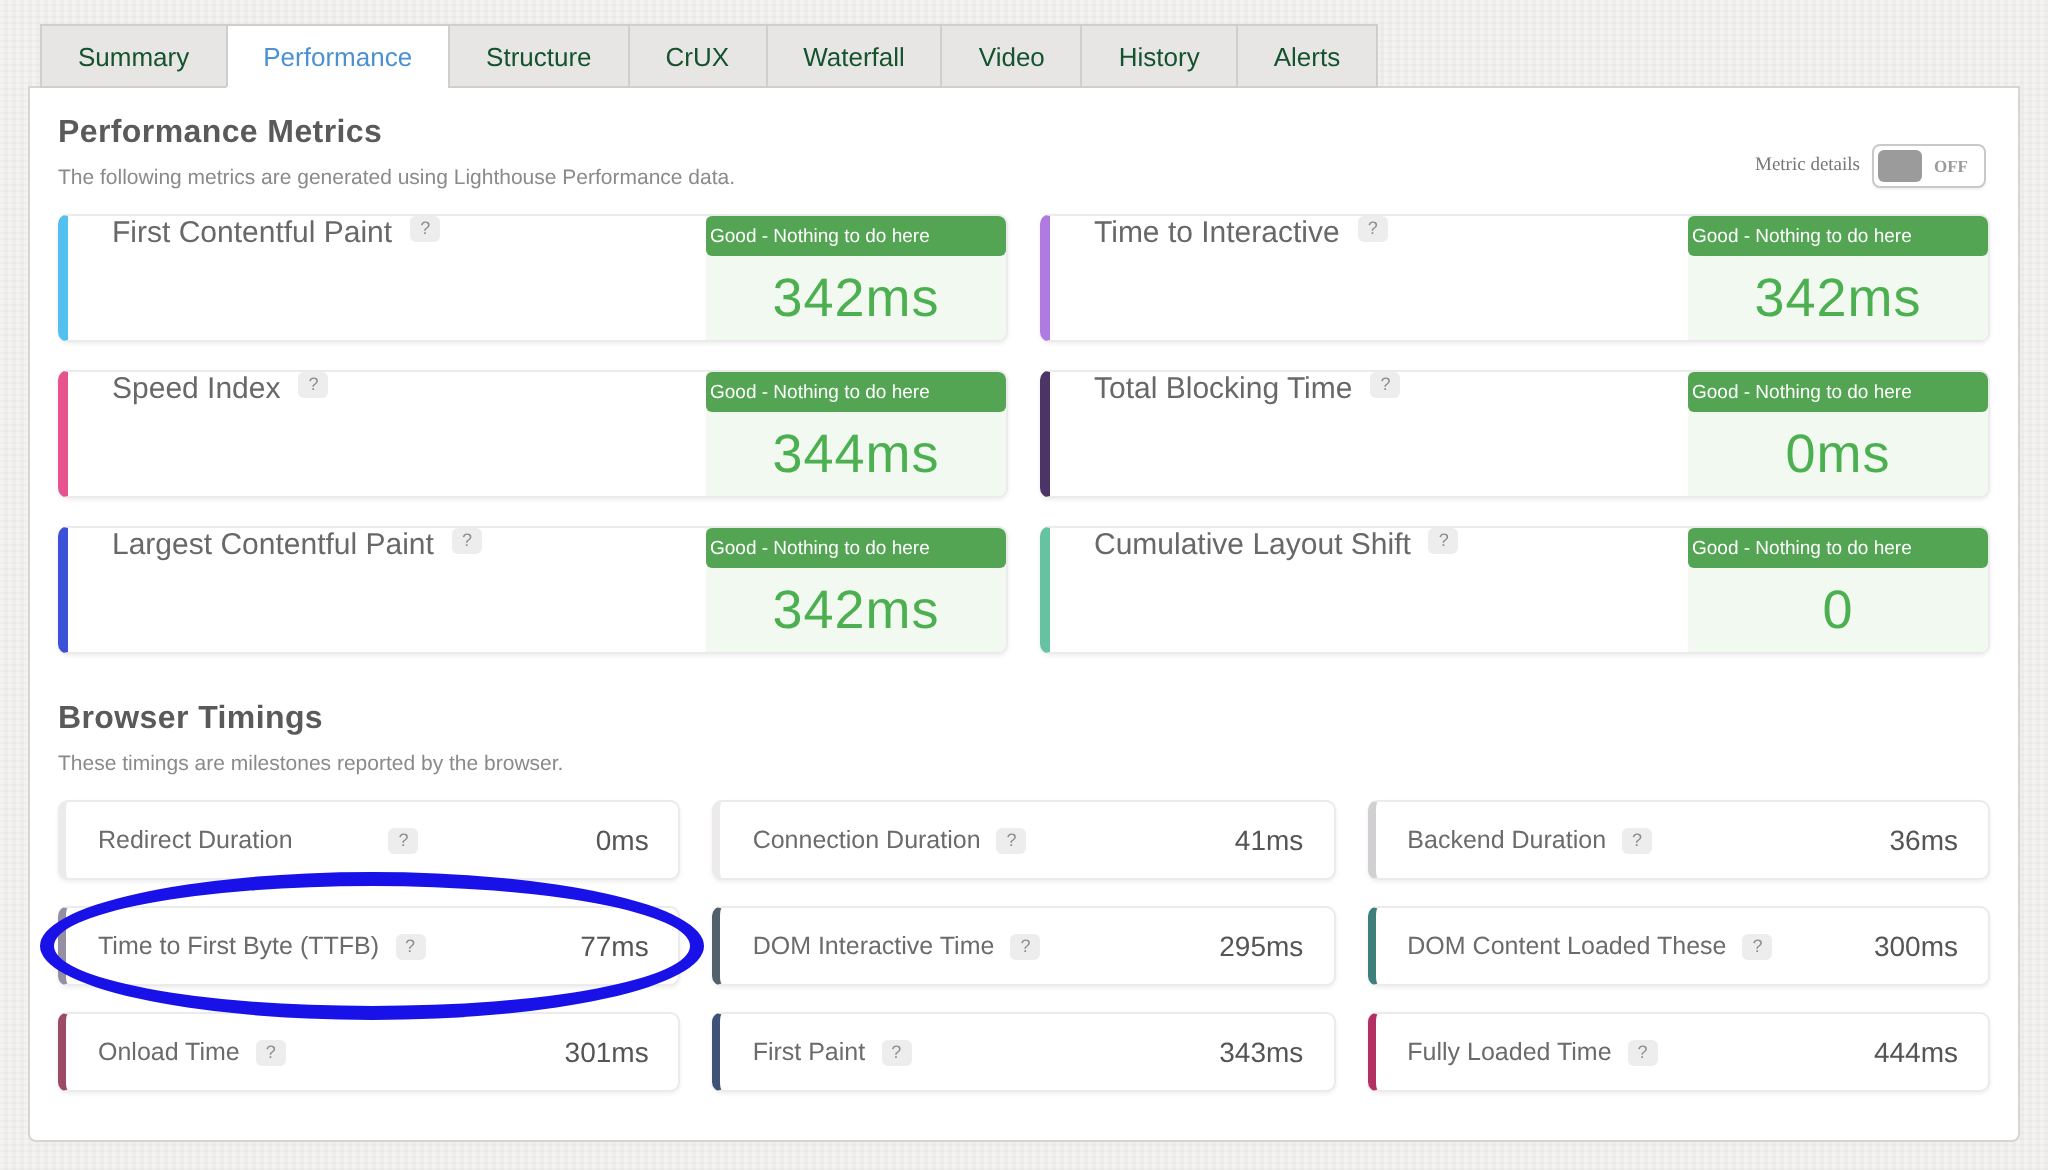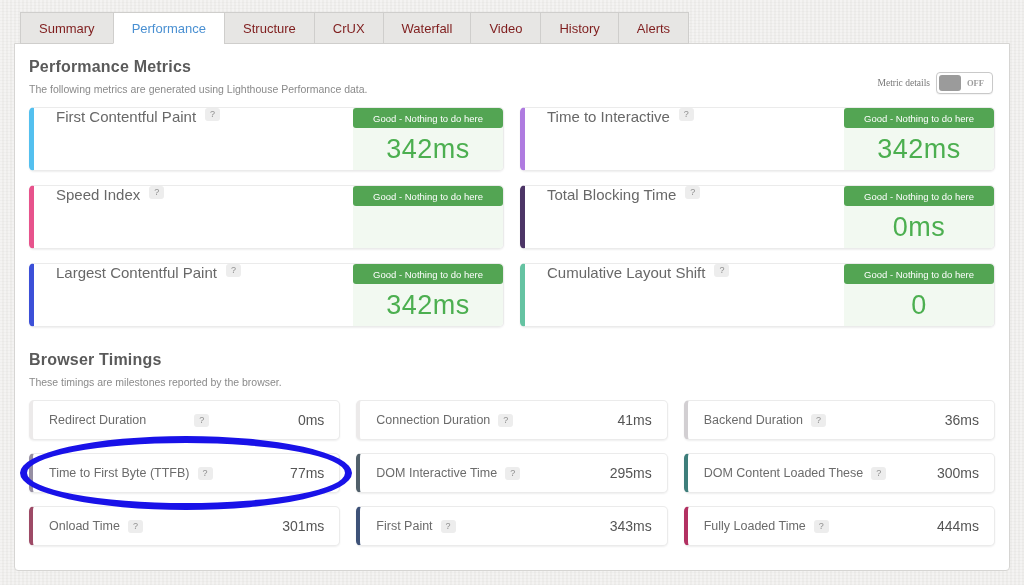--- a/index.html
+++ b/index.html
@@ -8,21 +8,21 @@
     font-family: "Liberation Sans", sans-serif;
     background-color: #eeedeb;
     background-image:
       repeating-linear-gradient(0deg, rgba(0,0,0,0.018) 0 1px, transparent 1px 3px),
       repeating-linear-gradient(90deg, rgba(255,255,255,0.35) 0 2px, transparent 2px 4px);
     color: #555;
   }
   
   .tabbar { padding: 12px 0 0 20px; display: flex; position: relative; z-index: 2; }
   .tab {
-    font-size: 13px; color: #7f1d1d; background: #e7e6e4;
+    font-size: 13px; color: #14532d; background: #e7e6e4;
     border: 1px solid #cfcecc; border-right: none;
     padding: 8px 18px 7px; cursor: pointer; margin-bottom: -1px;
   }
   .tab:last-child { border-right: 1px solid #cfcecc; }
   .tab.active {
     background: #fff; color: #4a90d2; border-bottom: 1px solid #fff;
   }
   
   .panel {
     margin: 0 14px; background: #fff; border: 1px solid #d6d5d3;
@@ -53,21 +53,21 @@
   .mlabel-wrap { flex: 1; display: flex; align-items: flex-start; gap: 9px; padding-left: 22px; }
   .mlabel { font-size: 15px; color: #686868; }
   .help {
     font-size: 9px; color: #8e8e8e; background: #ededed; border-radius: 3px;
     padding: 2px 5px; cursor: pointer; line-height: 1;
   }
   .mvalue-box {
     width: 150px; background: #f2f9f1; display: flex; flex-direction: column; flex-shrink: 0;
   }
   .mbadge {
-    background: var(--green); color: #fff; font-size: 9.5px; text-align: center;
+    background: var(--green); color: #fff; font-size: 9.5px; 
     padding: 5px 2px 4px; border-radius: 3px;
   }
   .mvalue {
     flex: 1; display: flex; align-items: center; justify-content: center;
     font-size: 27px; color: var(--green-text); letter-spacing: .5px; text-align: center;
   }
   
   .timings-section { margin-top: 24px; }
   .timings-grid {
     display: grid; grid-template-columns: repeat(3, 1fr); gap: 13px 16px; margin-top: 12px;
@@ -140,20 +140,21 @@
       </div>
     </div>
 
     <div class="mcard" style="border-left-color: rgb(231, 83, 140);">
       <div class="mlabel-wrap">
           <span class="mlabel">Speed Index</span>
           <span class="help">?</span>
         </div>
       <div class="mvalue-box">
         <div class="mbadge">Good - Nothing to do here</div>
+        <div class="mvalue">344ms</div>
       </div>
     </div>
 
     <div class="mcard" style="border-left-color: rgb(76, 53, 102);">
       <div class="mlabel-wrap">
           <span class="mlabel">Total Blocking Time</span>
           <span class="help">?</span>
         </div>
       <div class="mvalue-box">
         <div class="mbadge">Good - Nothing to do here</div>

